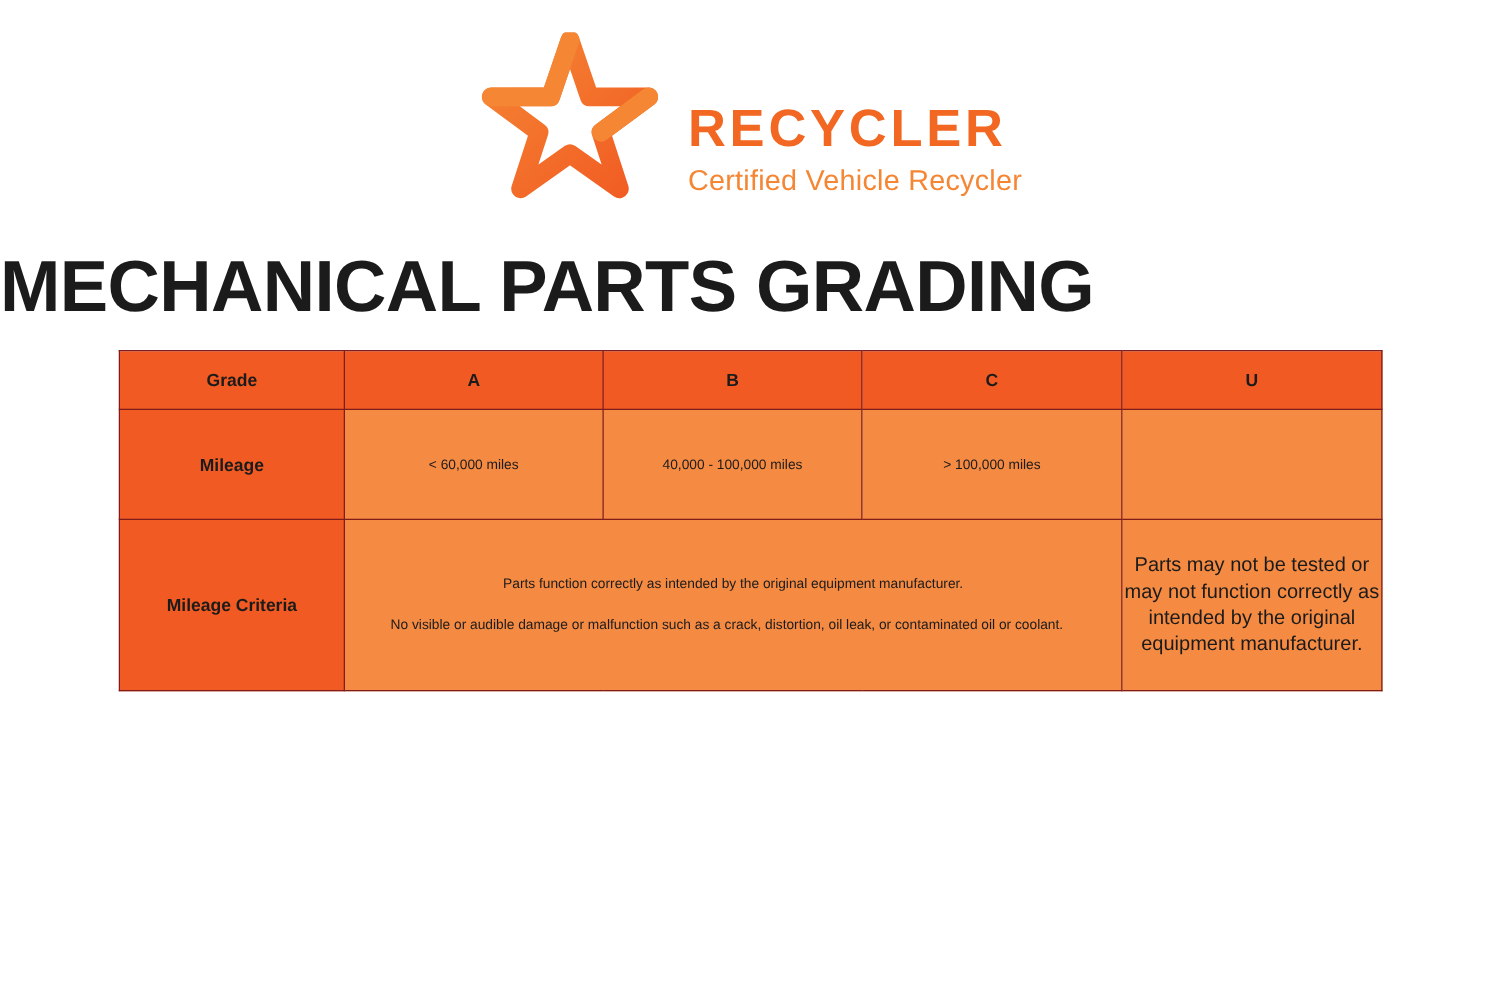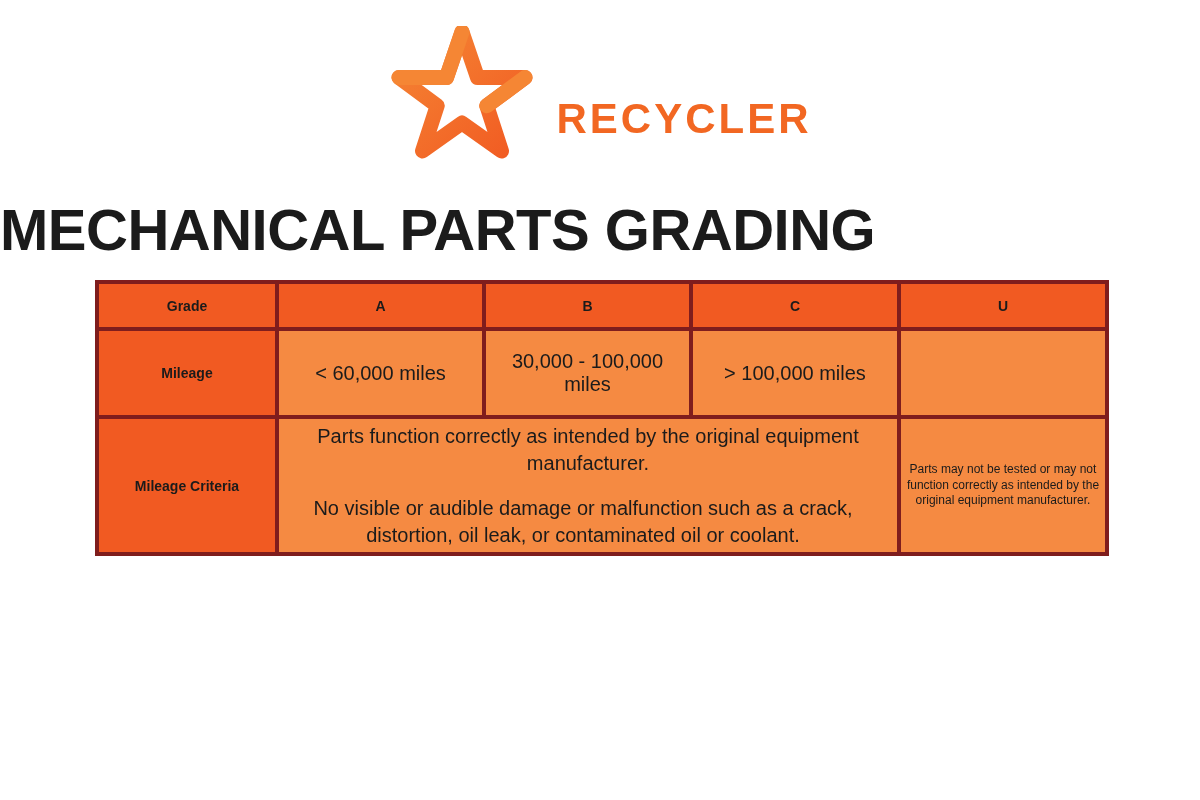--- a/index.html
+++ b/index.html
@@ -79,21 +79,21 @@
   
   .grading-table {
     position: absolute;
     top: 280px;
     left: 95px;
     width: 1010px;
     border-collapse: collapse;
     table-layout: fixed;
   }
   .grading-table td, .grading-table th {
-    border: 4px solid #7f1d1d;
+    border: 1px solid #7f1d1d;
     padding: 0;
   }
   .hdr {
     background: #F15A22;
     color: #1b1b1b;
     font-size: 14px;
     font-weight: bold;
     text-align: center;
     height: 47px;
   }
@@ -101,36 +101,36 @@
     background: #F15A22;
     color: #1b1b1b;
     font-size: 14px;
     font-weight: bold;
     text-align: center;
     vertical-align: middle;
   }
   .cell {
     background: #F58A42;
     color: #1b1b1b;
-    font-size: 20px;
+    font-size: 11px;
     text-align: center;
     vertical-align: middle;
     padding: 10px 8px;
   }
   .cell.empty { padding: 0; }
   .row-mileage td { height: 88px; }
   .row-quality td { height: 137px; }
   .quality-merged p {
     margin: 0 0 18px 0;
     line-height: 1.35;
     padding: 0 30px;
   }
   .quality-merged p:last-child { margin-bottom: 0; padding-left: 20px; }
   .quality-u {
-    font-size: 12px;
+    font-size: 16px;
     line-height: 1.32;
     padding: 0 12px;
   }
   .col-grade { width: 180px; }
   .col-a { width: 207px; }
   .col-b { width: 207px; }
   .col-c { width: 208px; }
   .col-u { width: 208px; }
 </style>
 </head>
@@ -150,20 +150,21 @@
           </defs>
           <g transform="translate(90,72)">
             <path d="M0,-66 L15.5,-20.5 L63,-20.5 L24.8,7.8 L39.5,53 L0,25 L-39.5,53 L-24.8,7.8 L-63,-20.5 L-15.5,-20.5 Z" fill="none" stroke="url(#gstar)" stroke-width="15" stroke-linejoin="round"></path>
             <path d="M-63,-20.5 L-15.5,-20.5 L0,-66" fill="none" stroke="#F58634" stroke-width="15" stroke-linecap="round" stroke-linejoin="round"></path>
             <path d="M24.8,7.8 L63,-20.5" fill="none" stroke="#F58634" stroke-width="15" stroke-linecap="round"></path>
           </g>
         </svg>
       </div>
       <div class="logo-text">
         <div class="logo-title">RECYCLER</div>
+        <div class="logo-sub">Certified Vehicle Recycler</div>
       </div>
     </div>
   </div>
 
   <div class="page-title">MECHANICAL PARTS GRADING</div>
 
   <table class="grading-table">
     <colgroup>
       <col class="col-grade">
         <col class="col-a">
@@ -177,21 +178,21 @@
         <th class="hdr">A</th>
         <th class="hdr">B</th>
         <th class="hdr">C</th>
         <th class="hdr">U</th>
       </tr>
     </thead>
     <tbody>
       <tr class="row-mileage">
         <td class="rowlabel">Mileage</td>
         <td class="cell">&lt; 60,000 miles</td>
-        <td class="cell">30,000 - 100,000 miles</td>
+        <td class="cell">40,000 - 100,000 miles</td>
         <td class="cell">&gt; 100,000 miles</td>
         <td class="cell empty"></td>
       </tr>
       <tr class="row-quality">
         <td class="rowlabel">Mileage Criteria</td>
         <td class="cell quality-merged" colspan="3">
           <p>Parts function correctly as intended by the original equipment manufacturer.</p>
           <p>No visible or audible damage or malfunction such as a crack, distortion, oil leak, or contaminated oil or coolant.</p>
         </td>
         <td class="cell quality-u">Parts may not be tested or may not function correctly as intended by the original equipment manufacturer.</td>

